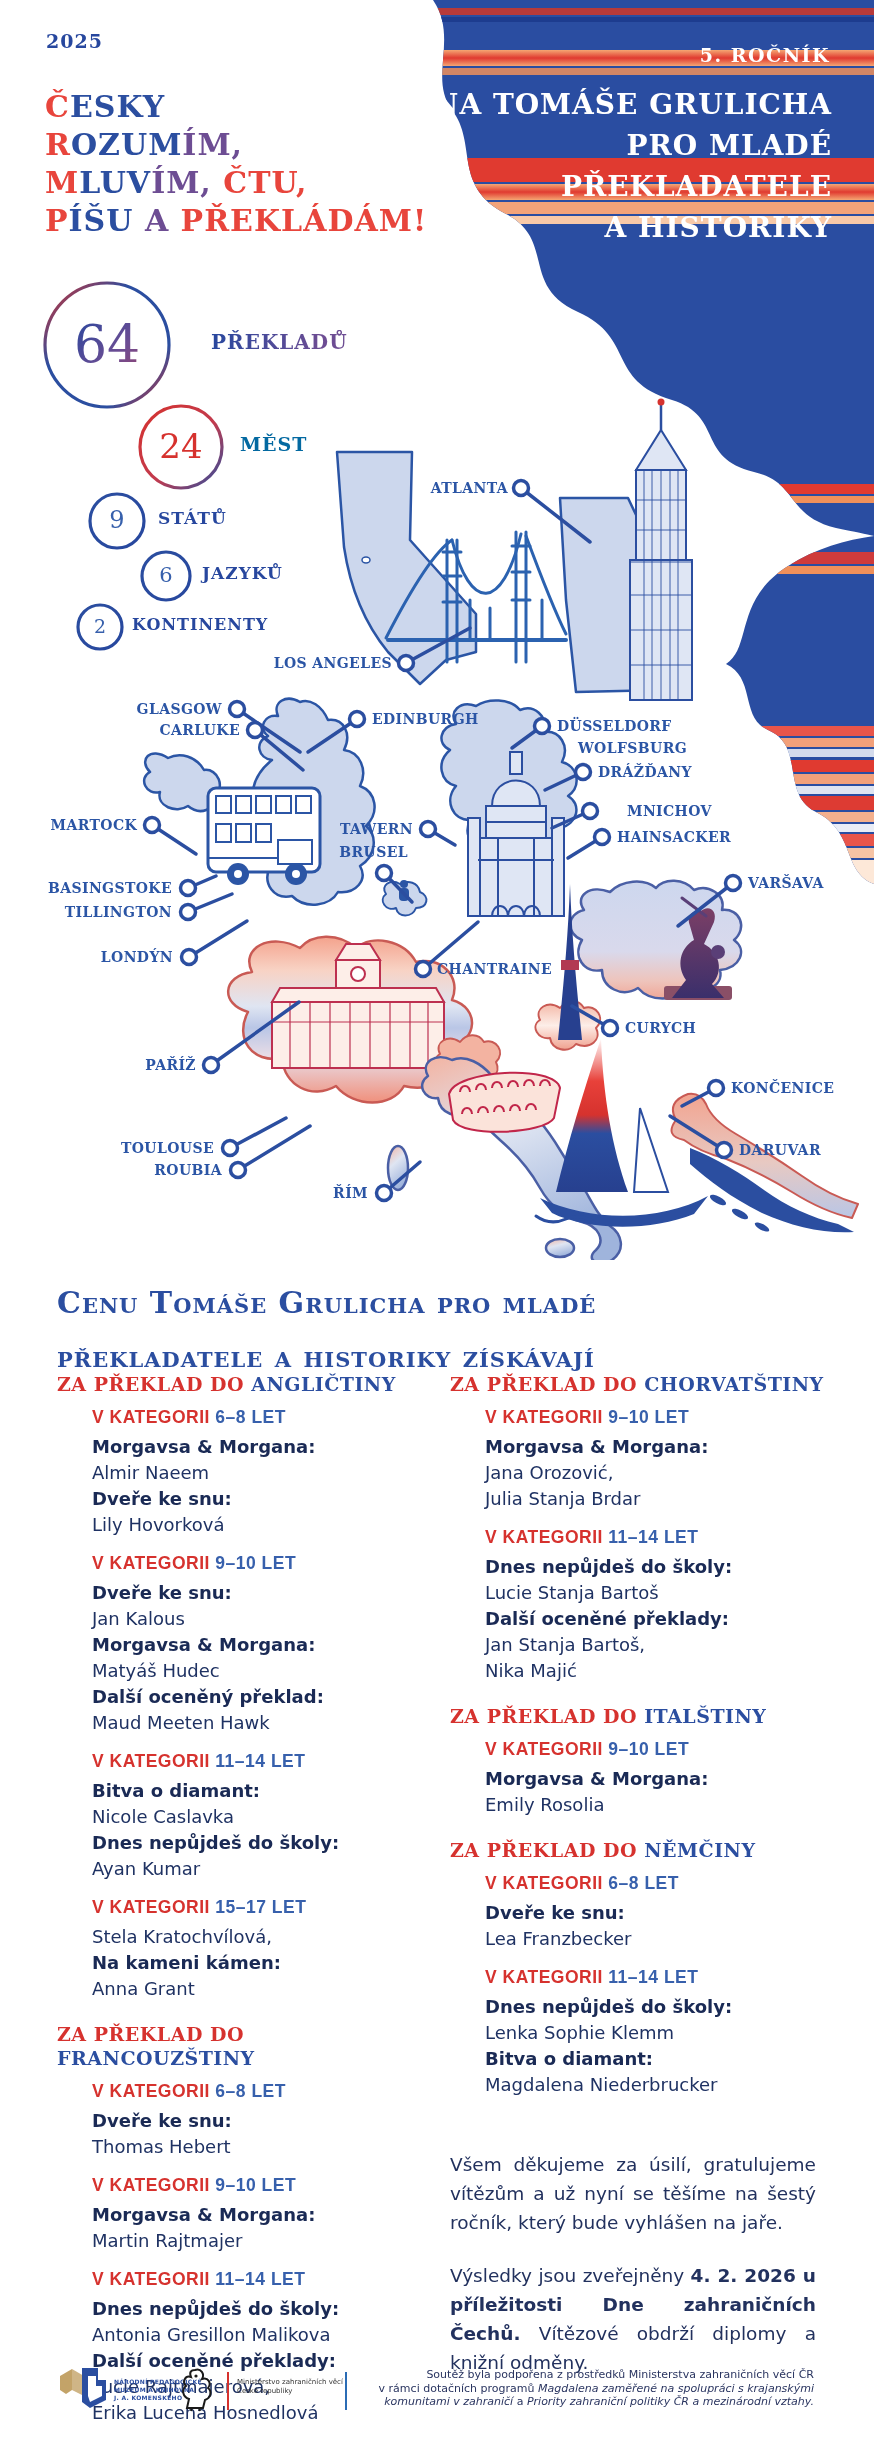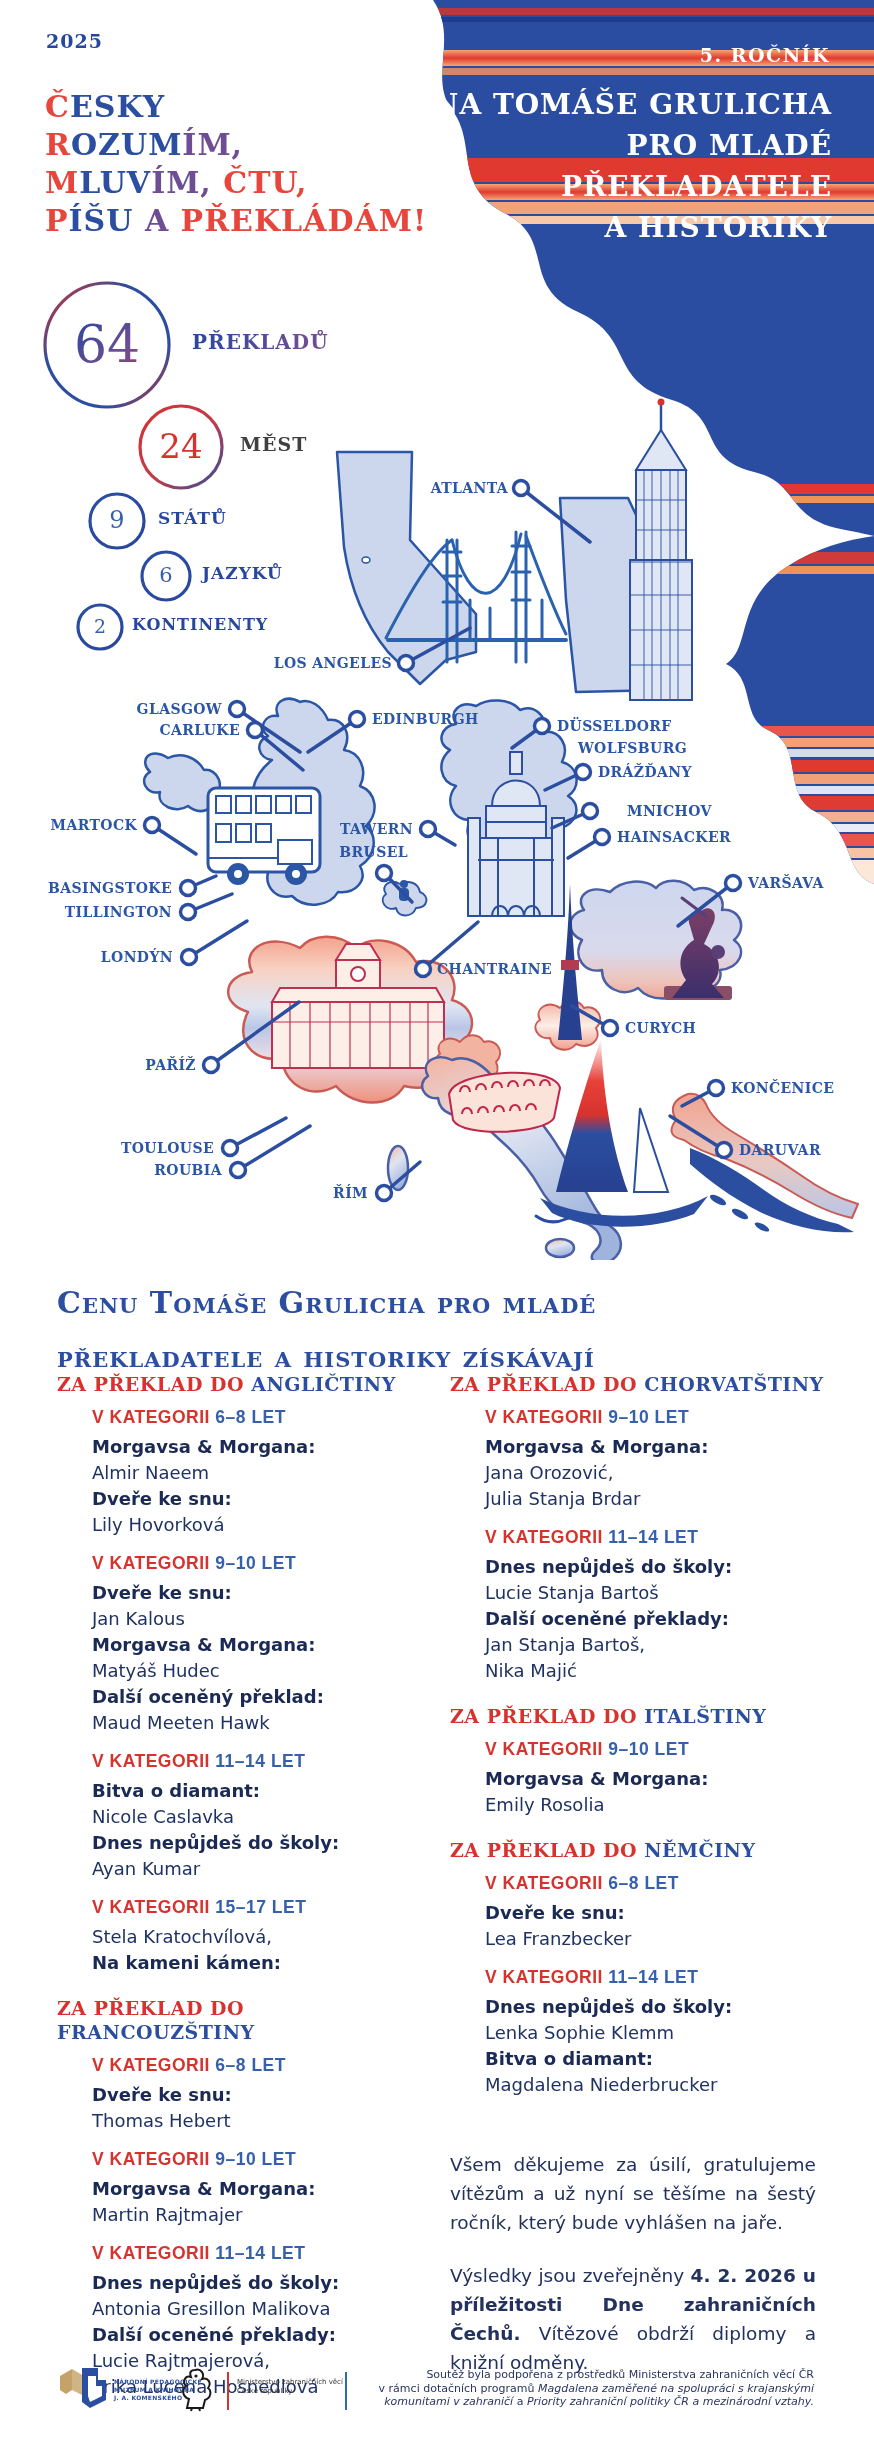--- a/index.html
+++ b/index.html
@@ -16,22 +16,22 @@
   .seg-red{color:#e8453c;} .seg-blue{color:#2b4ea0;} .seg-purple{color:#6d4d93;}
   
   .stat{position:absolute;}
   .stat svg{position:absolute;left:0;top:0;}
   .stat .num{position:absolute;width:100%;text-align:center;color:#3760ac;}
   .num-grad{background:linear-gradient(135deg,#27479e 20%,#6d4d93 60%,#b23a52 100%);
             -webkit-background-clip:text;background-clip:text;color:transparent !important;}
   .num-red{color:#d6322e !important;}
   .stat-label{position:absolute;white-space:nowrap;color:#27479e;letter-spacing:1px;}
   .lab-grad{background:linear-gradient(90deg,#27479e,#6d4d93 80%);
-            -webkit-background-clip:text;background-clip:text;color:transparent;}
-  .lab-red{color:#404040;}
+            -webkit-background-clip:text;background-clip:text;color:transparent;margin-left:19px;}
+  .lab-red{color:#0369a1;}
   
   .city-label{position:absolute;font-size:14px;line-height:16px;color:#2b55a5;
               letter-spacing:.4px;white-space:nowrap;font-family:"DejaVu Serif","Liberation Serif",serif;font-weight:bold;}
   
   #awards-heading{position:absolute;left:57px;top:1276px;color:#2b4ea0;font-size:30px;
                   line-height:54px;font-variant:small-caps;letter-spacing:1px;font-weight:600;
                   font-family:"DejaVu Serif","Liberation Serif",serif;}
   .col{position:absolute;top:1372px;width:390px;}
   #col-left{left:57px;} #col-right{left:450px;}
   .sec-title{font-size:19px;line-height:24px;letter-spacing:.5px;margin:0 0 10px 0;}
@@ -525,20 +525,21 @@
         <h4><span class="red">V KATEGORII </span><span class="blue">11–14 LET</span></h4>
         <p class="entry b">Bitva o diamant:</p>
         <p class="entry">Nicole Caslavka</p>
         <p class="entry b">Dnes nepůjdeš do školy:</p>
         <p class="entry">Ayan Kumar</p>
       </div>
       <div class="cat">
         <h4><span class="red">V KATEGORII </span><span class="blue">15–17 LET</span></h4>
         <p class="entry">Stela Kratochvílová,</p>
         <p class="entry b">Na kameni kámen:</p>
+        <p class="entry">Anna Grant</p>
       </div>
     </div>
     <div class="sec">
       <h3 class="sec-title slab" style="margin: 0px;"><span class="red">ZA PŘEKLAD DO </span><span class="blue">FRANCOUZŠTINY</span></h3>
       <div class="cat">
         <h4><span class="red">V KATEGORII </span><span class="blue">6–8 LET</span></h4>
         <p class="entry b">Dveře ke snu:</p>
         <p class="entry">Thomas Hebert</p>
       </div>
       <div class="cat">

